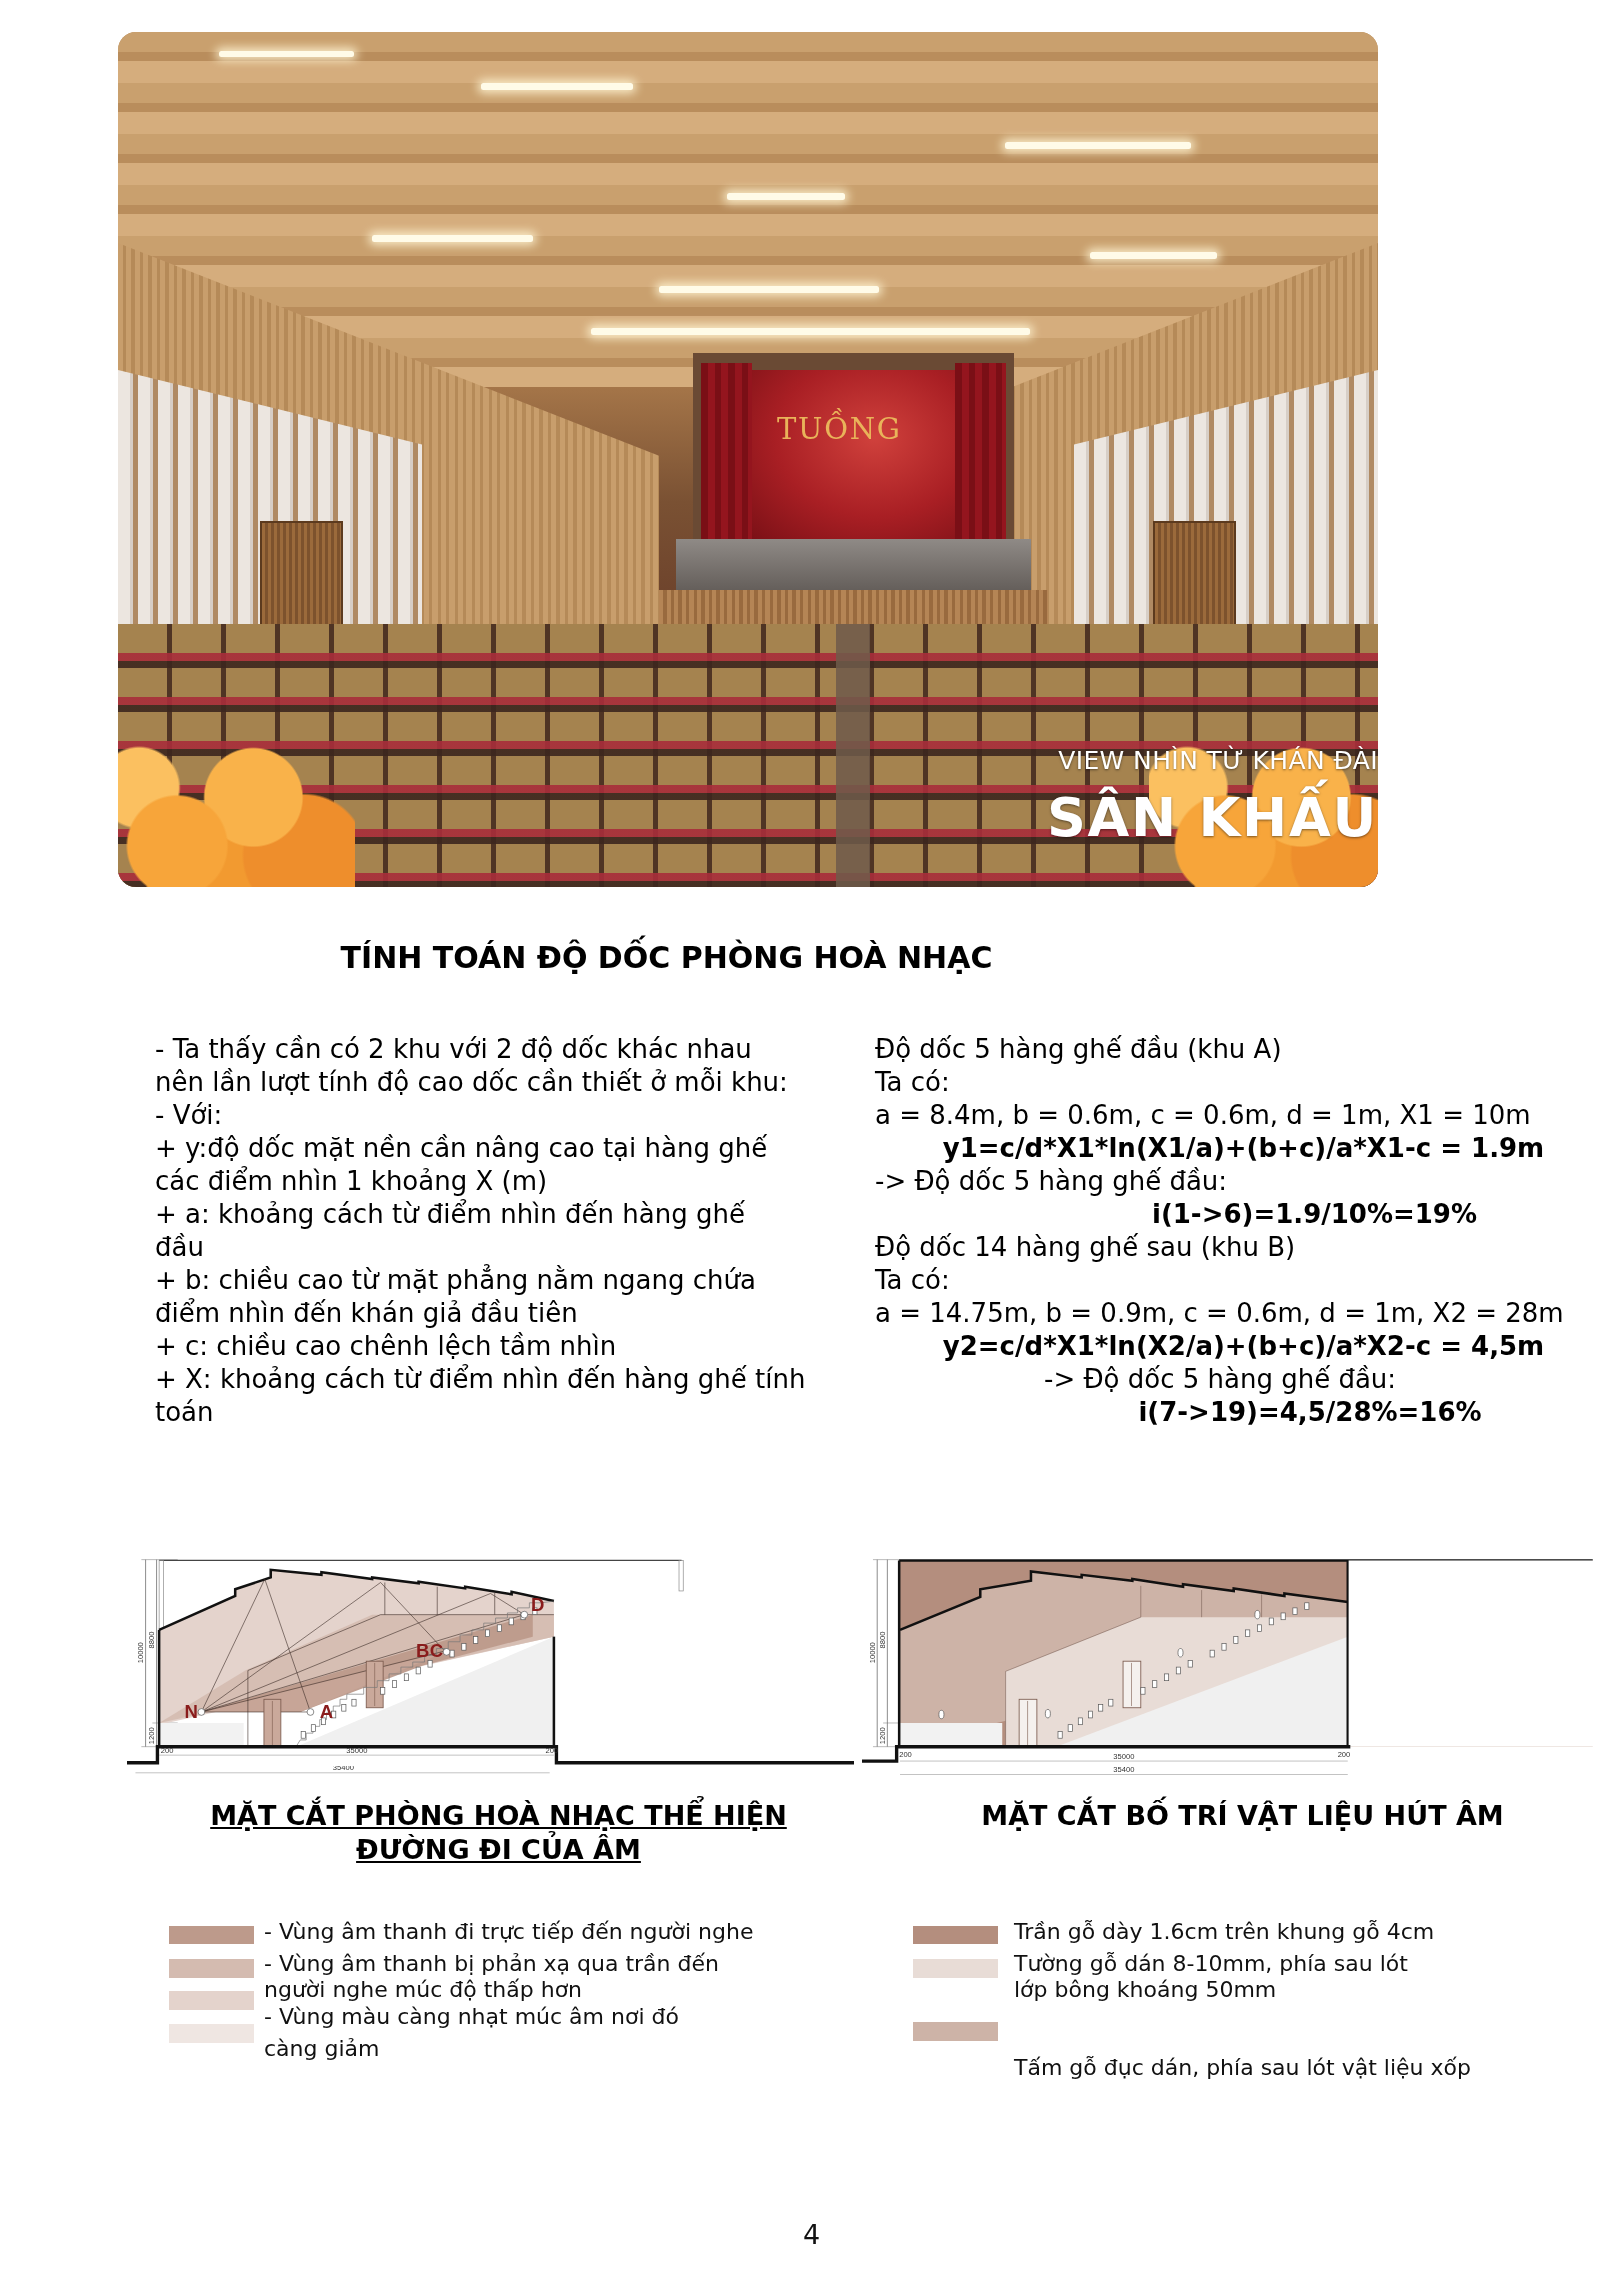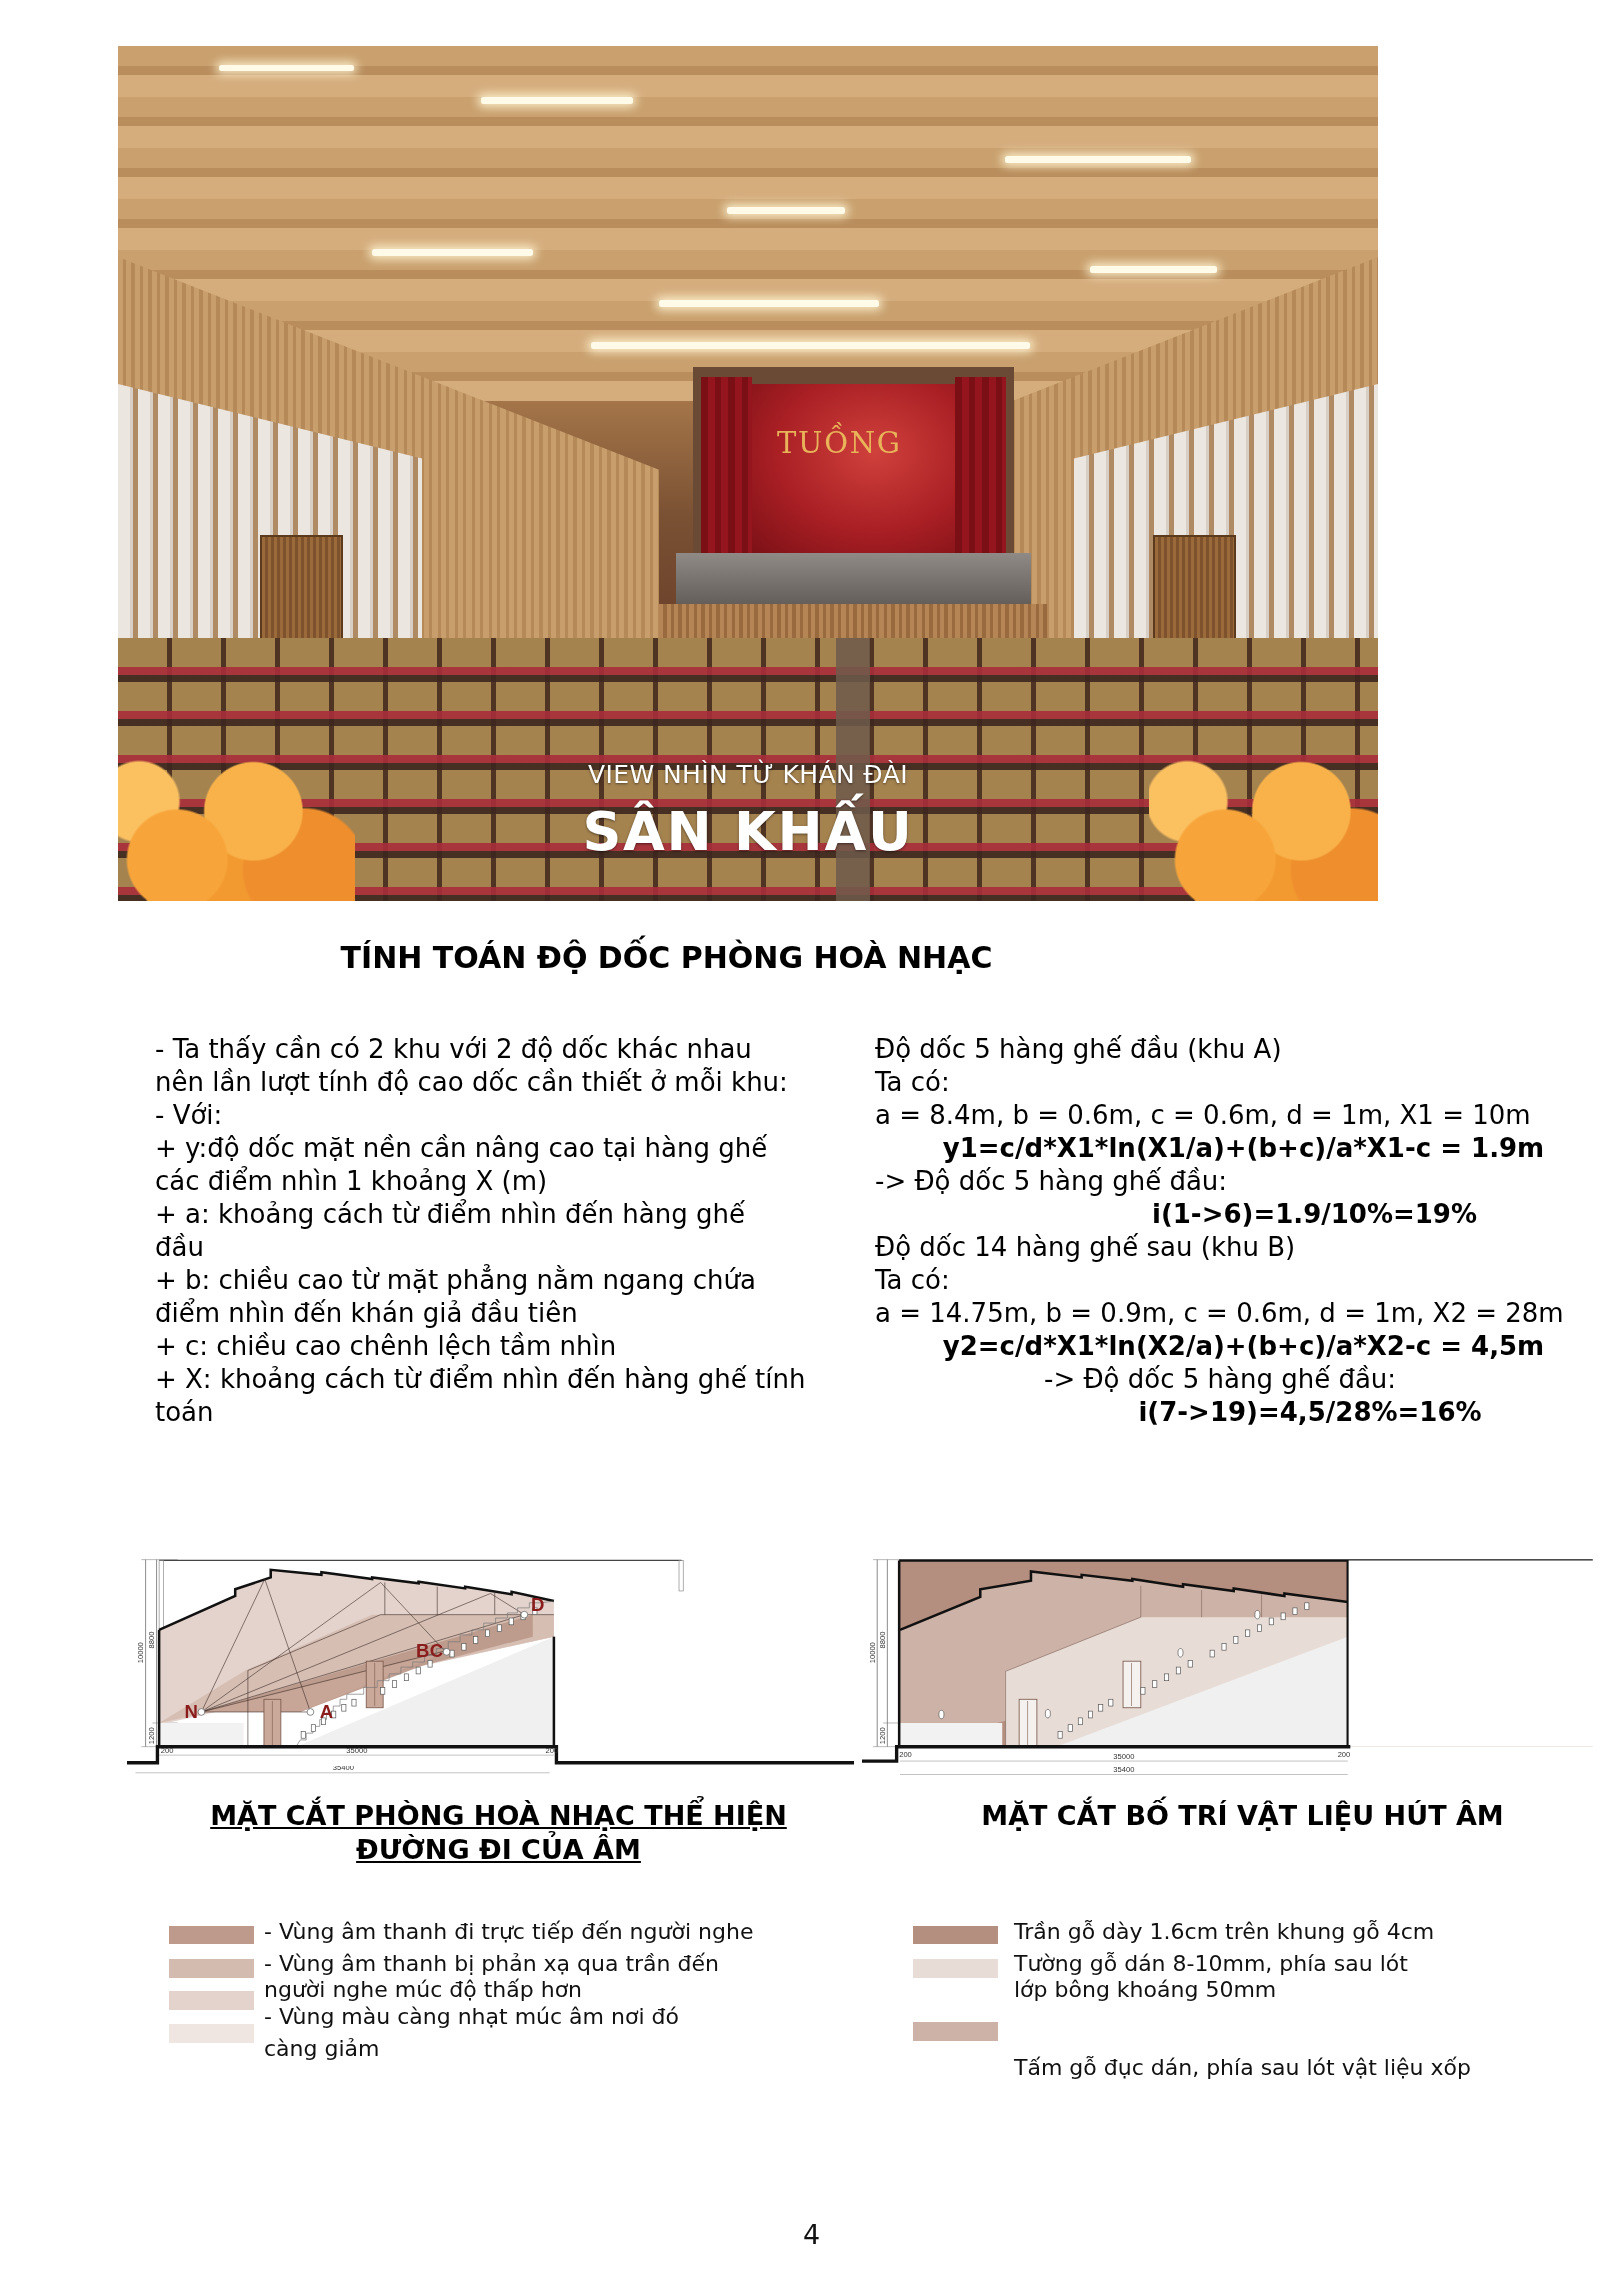--- a/index.html
+++ b/index.html
@@ -1,21 +1,21 @@
 <!DOCTYPE html>
 <html style="font-size:13.5px"><head>
 <meta charset="utf-8">
 <style>
   * { box-sizing: border-box; margin: 0; padding: 0; }
   html, body { width: 1623px; height: 2295px; background: #ffffff; }
   body { font-family: "DejaVu Sans", "Liberation Sans", sans-serif; color: #111; position: relative; overflow: hidden; }
 
   
-  .hero { position: absolute; left: 118px; top: 46px; width: 1260px; height: 855px; overflow: hidden;
-    background: linear-gradient(180deg, #b88c5e 0%, #c89a69 18%, #a9794b 40%, #7a5133 55%, #6a3f2a 70%, #5a3526 100%); }
+  .hero { position: absolute; left: 118px; top: 32px; width: 1260px; height: 855px; overflow: hidden;
+    background: linear-gradient(180deg, #b88c5e 0%, #c89a69 18%, #a9794b 40%, #7a5133 55%, #6a3f2a 70%, #5a3526 100%); border-radius: 18px; }
   .ceiling { position: absolute; left: 0; top: 0; width: 100%; height: 355px;
     background: repeating-linear-gradient(180deg, #c9a06e 0 20px, #b98d5c 20px 29px, #d5ad7d 29px 51px); }
   .ceiling-light { position: absolute; height: 6.8px; background: #fffbe8; box-shadow: 0 0 10px 3.4px rgba(255,245,210,0.85); border-radius: 2.5px; }
   .wall-left, .wall-right { position: absolute; top: 211px; width: 541px; height: 473px;
     background: repeating-linear-gradient(90deg, #c89e6c 0 5px, #b58a58 5px 8.5px); }
   .wall-left { left: 0; clip-path: polygon(0 0, 100% 45%, 100% 100%, 0 100%); }
   .wall-right { right: 0; clip-path: polygon(0 45%, 100% 0, 100% 100%, 0 100%); }
   .curtain-wall-l, .curtain-wall-r { position: absolute; top: 338px; width: 304px; height: 372px;
     background: repeating-linear-gradient(90deg, #ece6e0 0 12px, #d7cec6 12px 15px, #b08a63 15px 20px); }
   .curtain-wall-l { left: 0; clip-path: polygon(0 0, 100% 20%, 100% 100%, 0 100%); }
@@ -40,21 +40,21 @@
       repeating-linear-gradient(90deg, #a5834f 0 49px, #4f3424 49px 54px); }
   .aisle { position: absolute; left: 718px; top: 592px; width: 34px; height: 264px; background: #6e5a4a; opacity: 0.85; }
   .cloud { position: absolute; bottom: -17px; width: 254px; height: 194px;
     background:
       radial-gradient(circle at 30% 70%, #f7a53a 0 22%, transparent 23%),
       radial-gradient(circle at 60% 45%, #f9b24a 0 26%, transparent 27%),
       radial-gradient(circle at 80% 75%, #ee8e2c 0 24%, transparent 25%),
       radial-gradient(circle at 45% 90%, #f29a30 0 30%, transparent 31%),
       radial-gradient(circle at 15% 40%, #fbc060 0 16%, transparent 17%); }
   .cloud-l { left: -17px; } .cloud-r { right: -25px; }
-  .hero-caption { position: absolute; left: 0; width: 100%; text-align: center; color: #ffffff; text-shadow: 0 0.8px 2.5px rgba(0,0,0,0.5); }
+  .hero-caption { position: absolute; left: 0; width: 100%; text-align: right; color: #ffffff; text-shadow: 0 0.8px 2.5px rgba(0,0,0,0.5); }
   .hero-sub { top: 714px; font-size: 25px; letter-spacing: 0.4px; }
   .hero-title { top: 754px; font-size: 54px; font-weight: bold; letter-spacing: 1.7px; }
 
   
   .section-title { position: absolute; left: 0; width: 1333px; text-align: center; font-weight: bold; font-size: 30px; color: #000; }
   .calc-title { top: 940px; }
   .calc-col { position: absolute; top: 1033px; font-size: 26px; line-height: 33px; color: #000000; }
   .calc-left { left: 155px; width: 693px; }
   .calc-right { left: 875px; width: 676px; }
   .calc-right .line { white-space: nowrap; }

